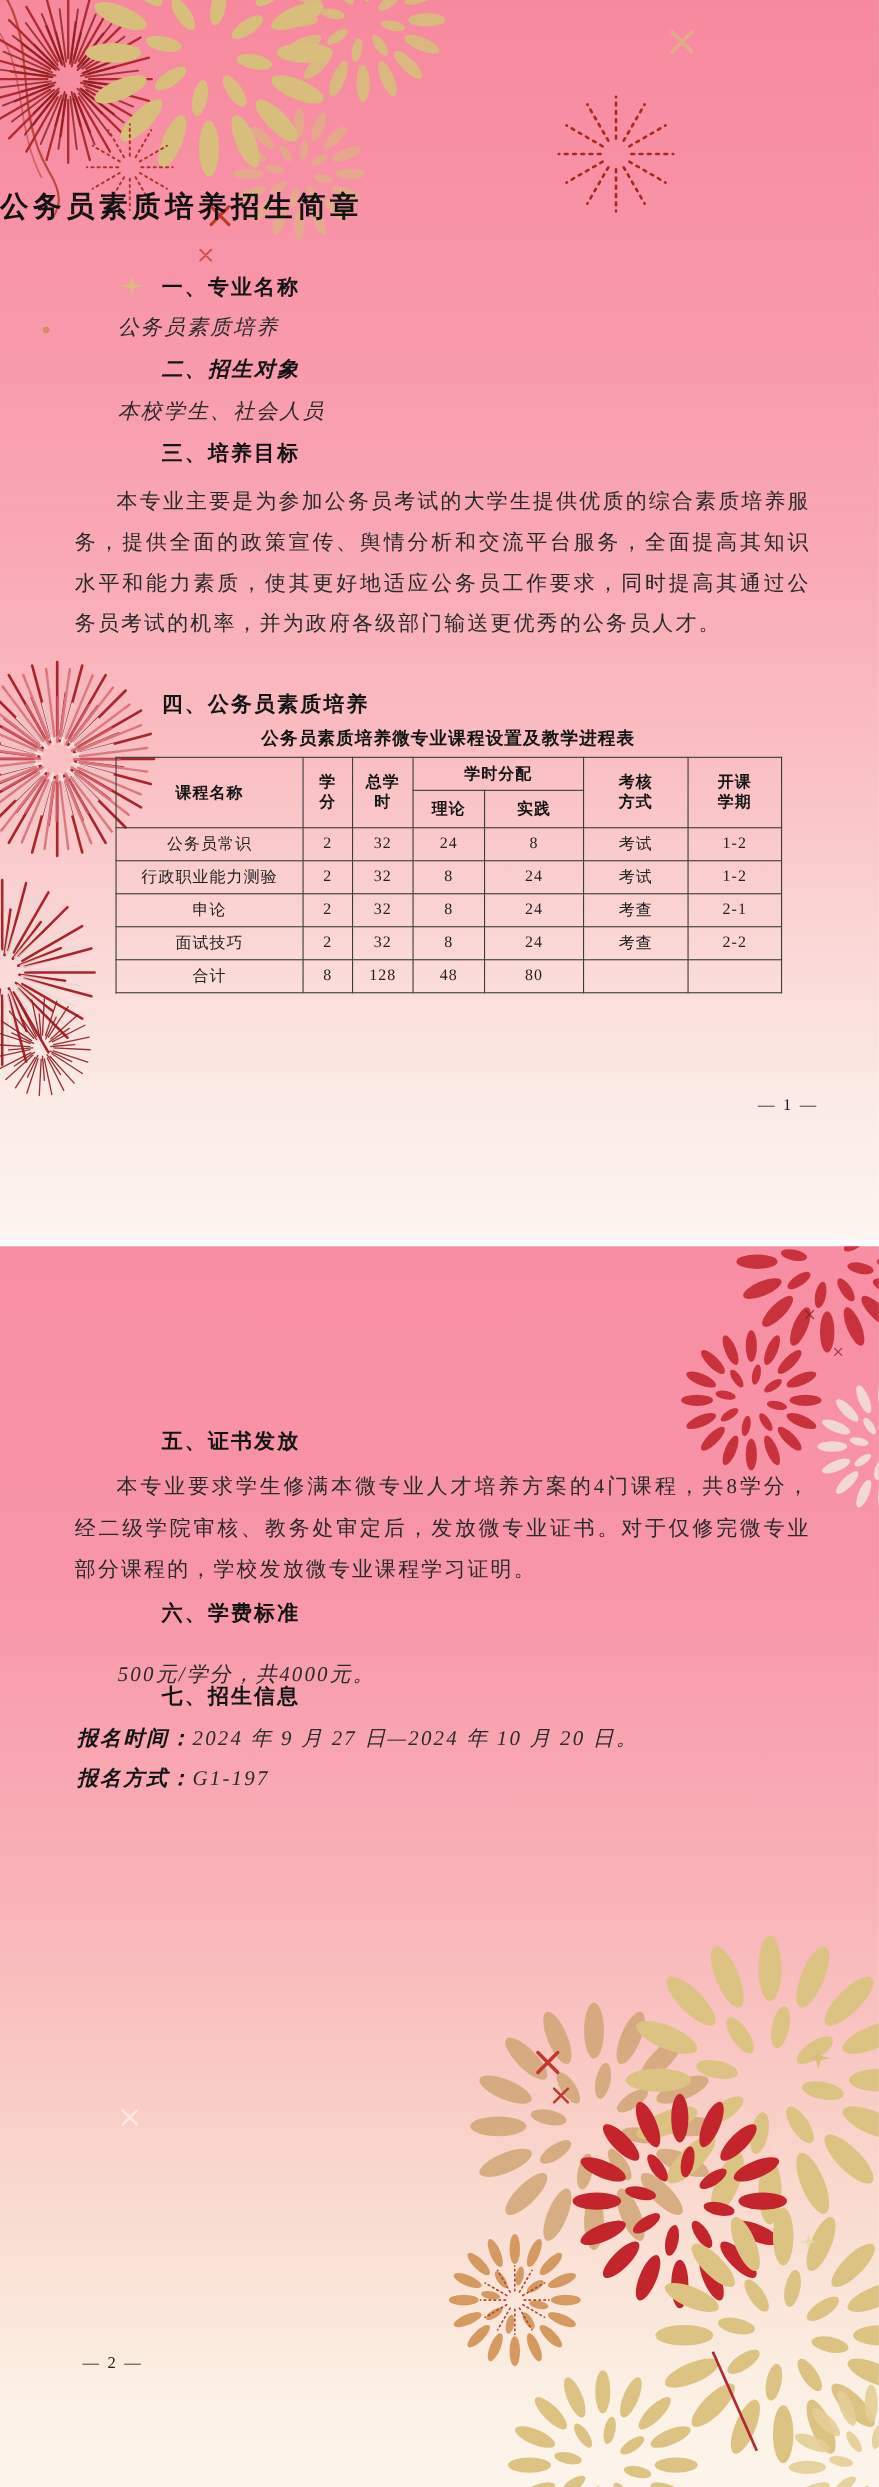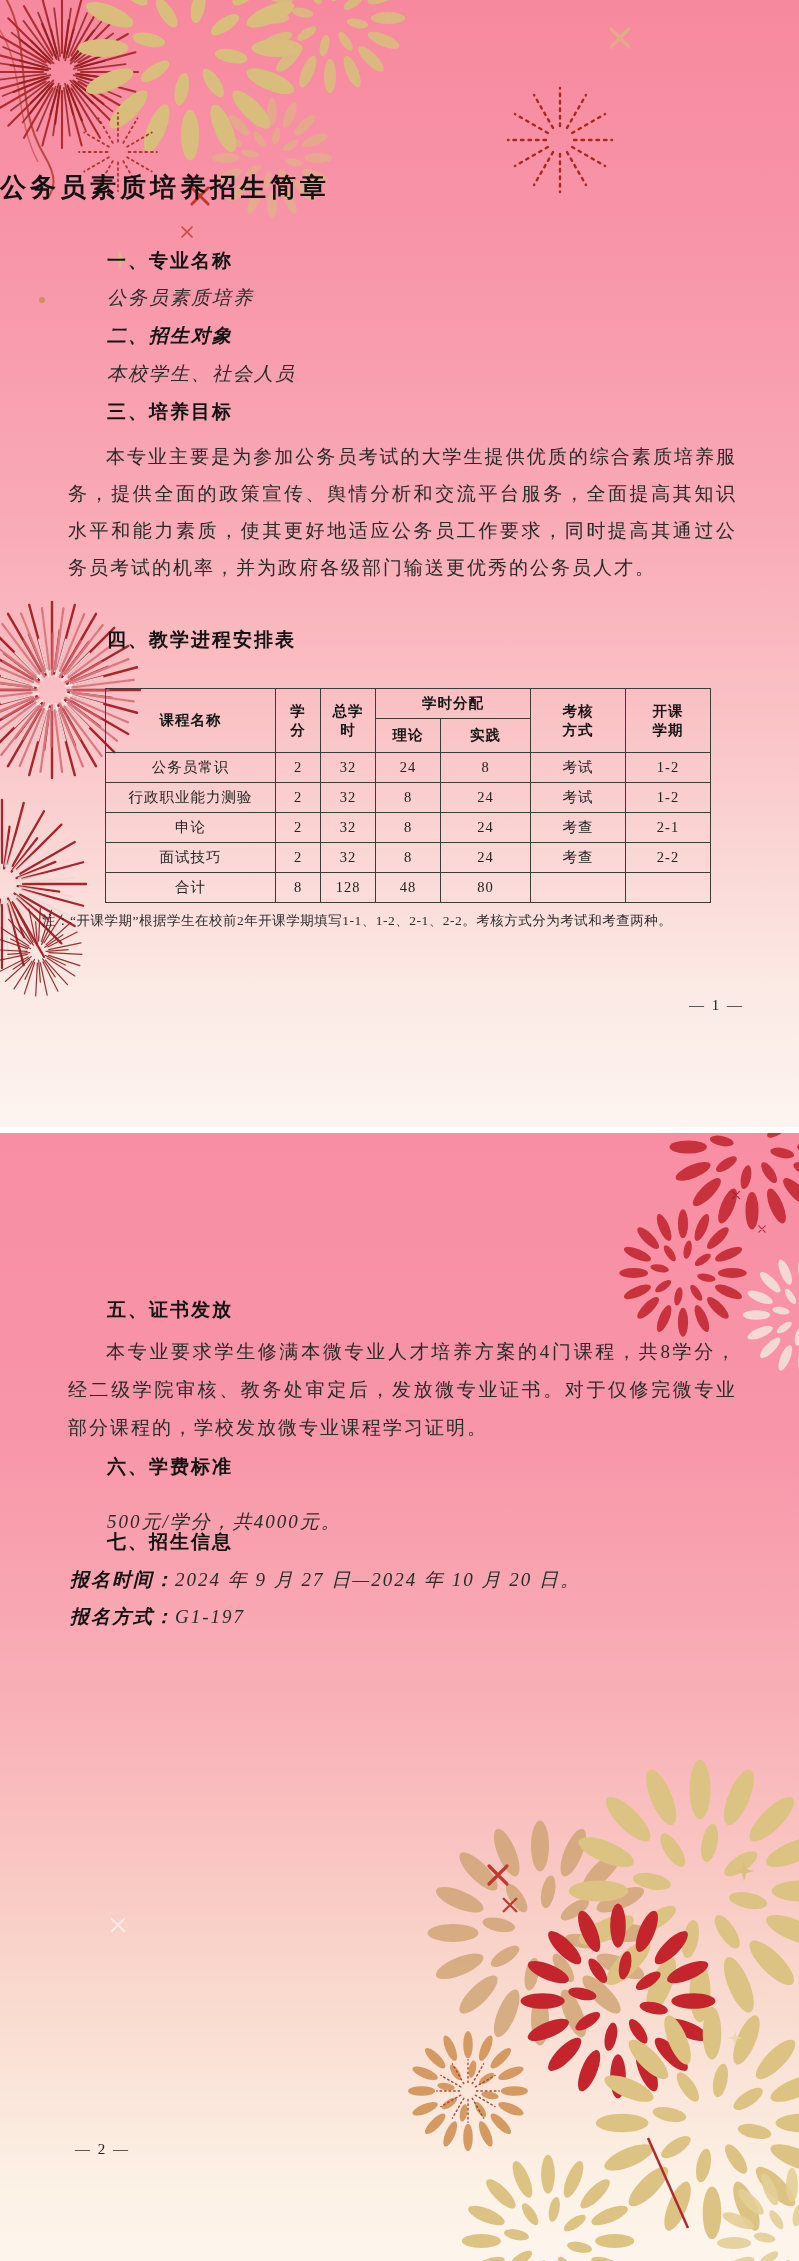--- a/index.html
+++ b/index.html
@@ -17,21 +17,21 @@
   #doc{position:relative;width:799px;height:2261px;background:#ffffff;overflow:hidden;
        font-family:"Liberation Serif","DejaVu Serif",serif;color:var(--text-dark);}
   .page{position:absolute;left:0;width:799px;overflow:hidden;}
   #page1{top:0;height:1127px;
     background:linear-gradient(180deg,var(--page-pink-top) 0%,#f895a9 22%,var(--page-pink-mid) 45%,#fac3c6 64%,var(--page-pink-low) 87%,var(--page-pink-bottom) 100%);}
   #page2{top:1133px;height:1128px;
     background:linear-gradient(180deg,#f88ea3 0%,#f895a8 26%,#f9b2b8 52%,#f9d6cb 74%,var(--page2-cream) 94%,#fdf4ec 100%);}
   svg.deco{position:absolute;left:0;top:0;pointer-events:none;}
   .abs{position:absolute;}
   .title{left:0;width:745px;top:170px;text-align:left;font-weight:bold;font-size:26px;letter-spacing:4px;color:#121212;}
-  .h{font-weight:bold;font-size:19px;letter-spacing:2px;color:#141414;white-space:nowrap;}
+  .h{font-weight:bold;font-size:19px;letter-spacing:2px;color:#141414;white-space:nowrap;margin-left:40px;}
   .b{font-size:19px;letter-spacing:2px;color:#2a2a2a;white-space:nowrap;font-style:italic;}
   .para{left:68px;right:62px;font-size:19px;letter-spacing:2px;color:#2a2a2a;
         line-height:37px;text-indent:2em;text-align:justify;}
   .indent{left:107px;}
   .caption{left:105px;width:605px;text-align:center;font-weight:bold;font-size:16px;letter-spacing:1px;color:#141414;}
   table.sched{position:absolute;left:105px;top:688px;width:605px;border-collapse:collapse;table-layout:fixed;}
   table.sched td,table.sched th{border:1px solid var(--table-border);text-align:center;vertical-align:middle;
         font-size:14.5px;font-weight:normal;color:#222;padding:0;letter-spacing:1px;}
   table.sched th{font-weight:bold;color:#161616;}
   .pre{white-space:pre-line;line-height:19px;}
@@ -169,22 +169,23 @@
     </svg>
 
     <div class="abs title">公务员素质培养招生简章</div>
 
     <div class="abs h indent" style="top:248px;">一、专业名称</div>
     <div class="abs b indent" style="top:285px;">公务员素质培养</div>
     <div class="abs h indent" style="top:323px;font-style:italic;">二、招生对象</div>
     <div class="abs b indent" style="top:361px;">本校学生、社会人员</div>
     <div class="abs h indent" style="top:399px;">三、培养目标</div>
     <div class="abs para" style="top:438px;">本专业主要是为参加公务员考试的大学生提供优质的综合素质培养服务，提供全面的政策宣传、舆情分析和交流平台服务，全面提高其知识水平和能力素质，使其更好地适应公务员工作要求，同时提高其通过公务员考试的机率，并为政府各级部门输送更优秀的公务员人才。</div>
-    <div class="abs h indent" style="top:627px;">四、教学进程安排表</div>
-
+    <div class="abs h indent" style="top:627px;">四、公务员素质培养</div>
+
+    <div class="abs caption" style="top:661px;">公务员素质培养微专业课程设置及教学进程表</div>
 
     <table class="sched">
       <colgroup>
         <col style="width:170px">
           <col style="width:45px">
           <col style="width:55px">
         <col style="width:65px">
           <col style="width:90px">
           <col style="width:95px">
           <col style="width:85px">
@@ -247,21 +248,20 @@
         <td>8</td>
         <td>128</td>
         <td>48</td>
         <td>80</td>
         <td></td>
         <td></td>
       </tr>
     </tbody>
       </table>
 
-    <div class="abs note" style="top:911px;">注：“开课学期”根据学生在校前2年开课学期填写1-1、1-2、2-1、2-2。考核方式分为考试和考查两种。</div>
 
     <div class="abs pagenum" style="top:997px;right:55px;">— 1 —</div>
   </div>
 
   <div class="page" id="page2">
 
     <svg class="deco" width="799" height="1128">
 
       <g>
         <use href="#fw-petal" fill="#c8323c" transform="translate(752,14) scale(1.1)"></use>

